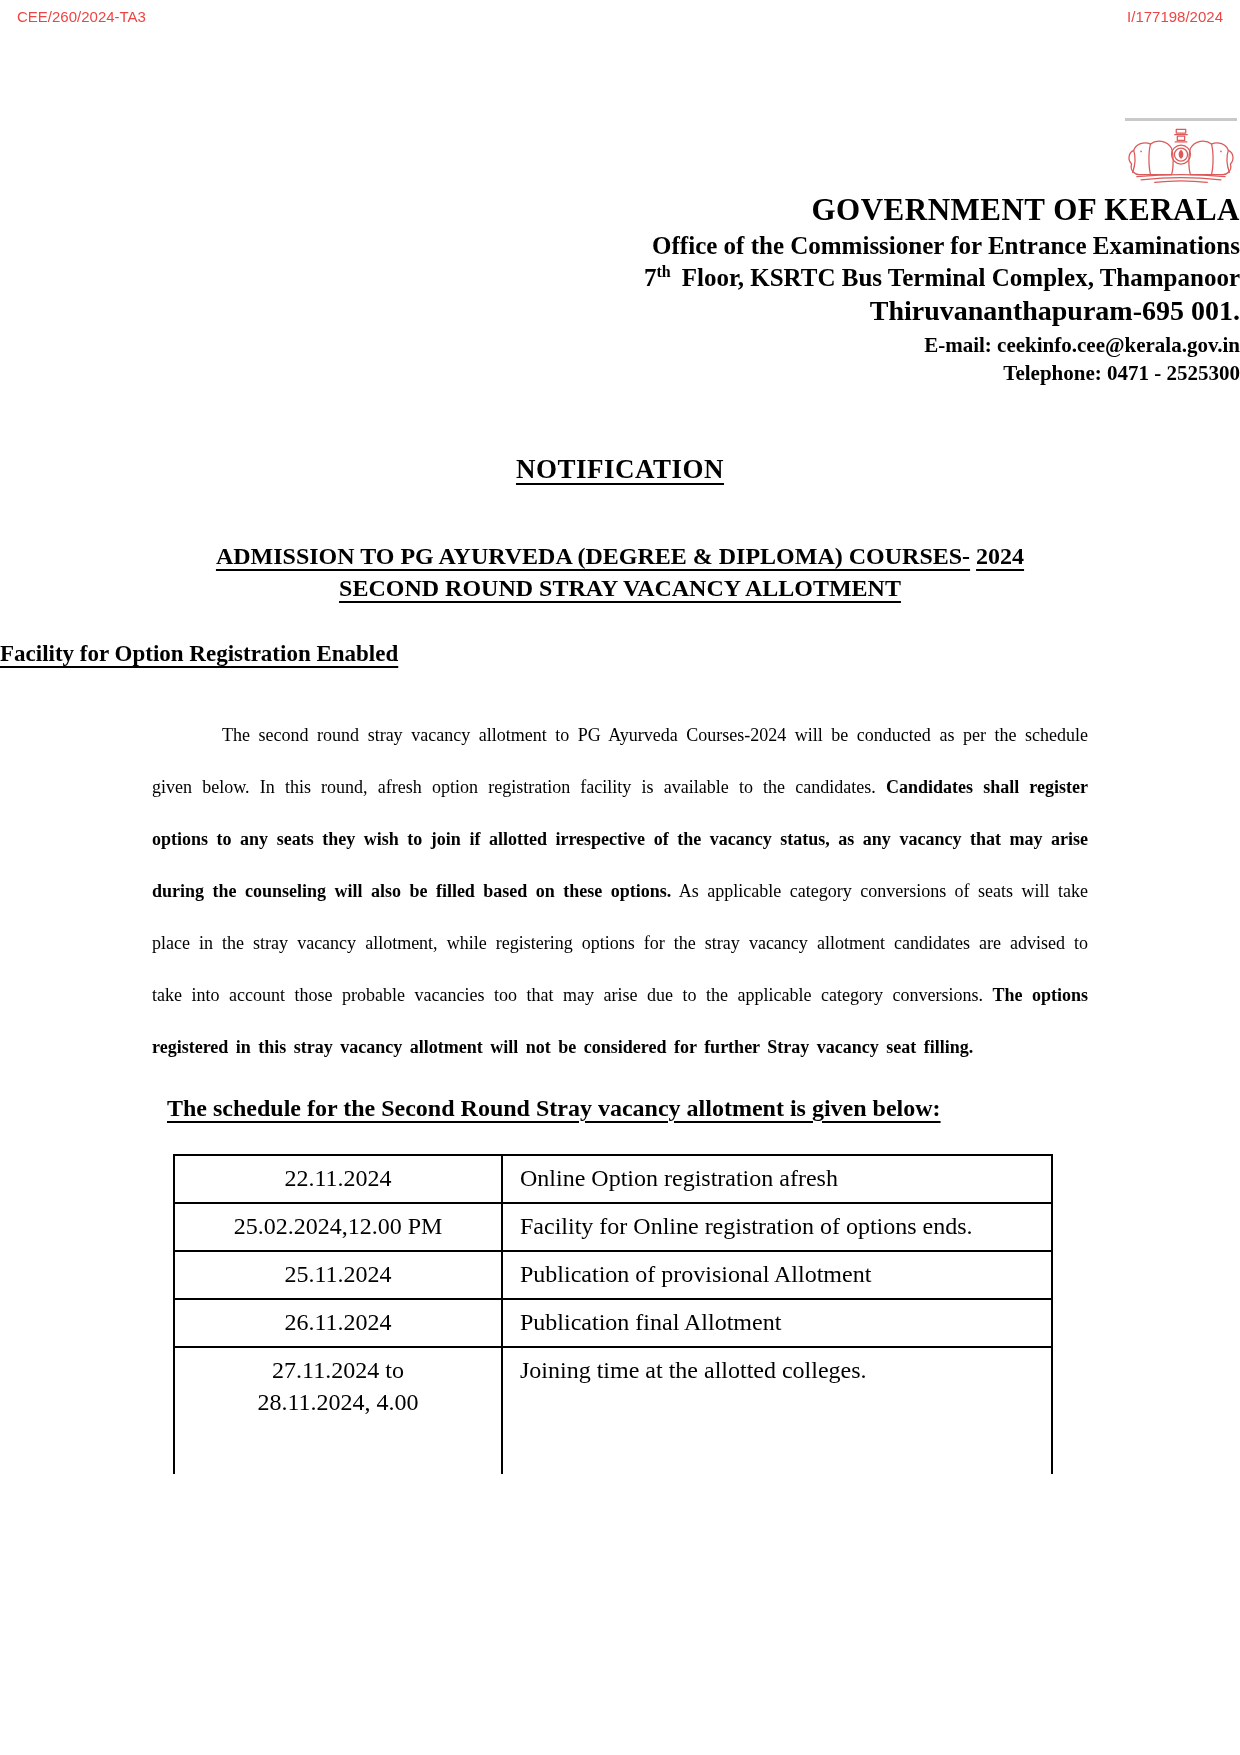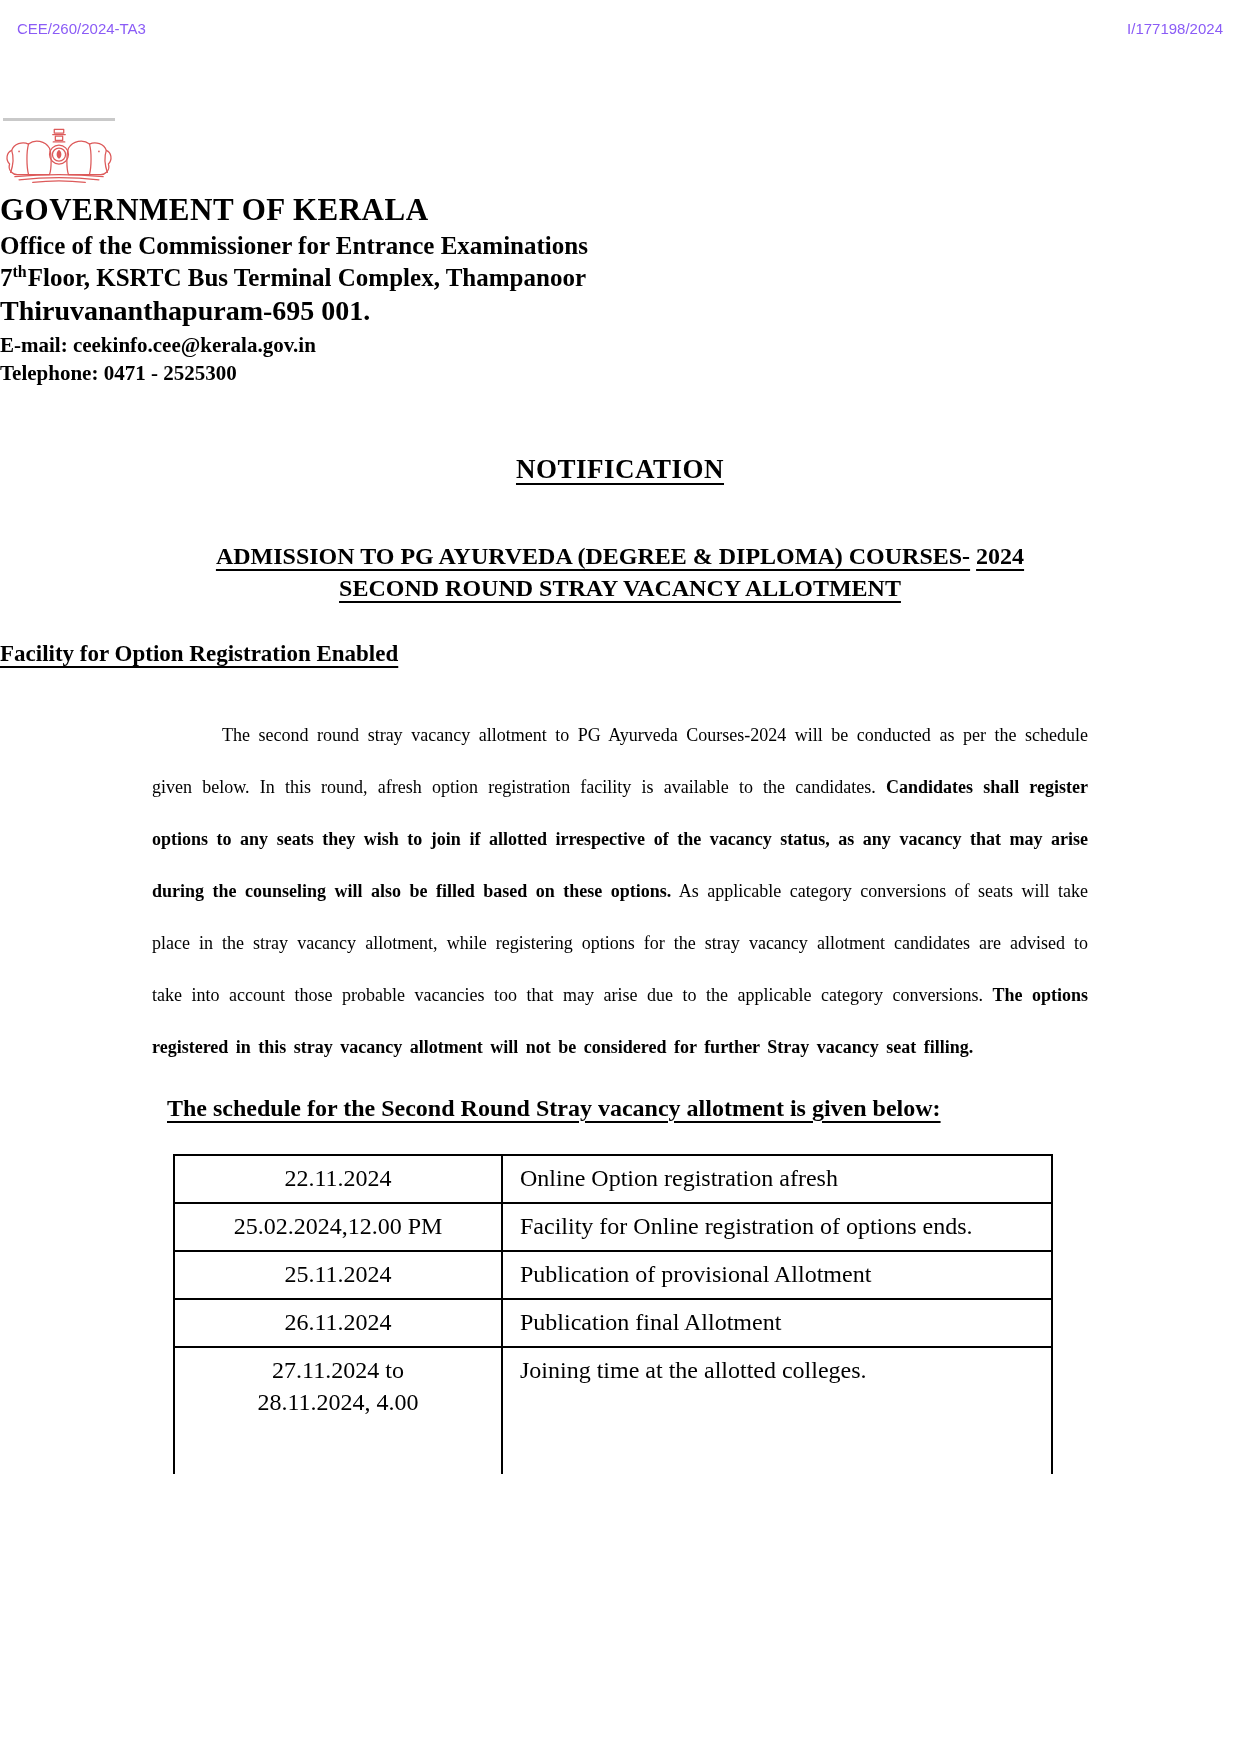--- a/index.html
+++ b/index.html
@@ -8,44 +8,44 @@
   .page {
     position: relative;
     width: 1240px;
     height: 1755px;
     margin: 0 auto;
     background: #ffffff;
     overflow: hidden;
   }
   .corner-ref {
     position: absolute;
-    top: 20px;
+    top: 8px;
     font-family: "Liberation Sans", sans-serif;
     font-size: 15px;
-    color: #8b5cf6;
+    color: #ef4444;
   }
   .corner-ref.left { left: 17px; }
   .corner-ref.right { right: 17px; }
 
-  .letterhead { padding-top: 118px; text-align: left; }
+  .letterhead { padding-top: 118px; text-align: right; }
   .emblem-wrap { display: inline-block; text-align: center; }
   .emblem-topline {
     width: 112px; height: 3px; background: #c9c9c9;
     margin: 0 auto 1px auto;
   }
   .emblem-svg { display: block; margin: 0 auto; }
 
   .lh-gov {
     font-size: 31px; font-weight: bold; letter-spacing: 0.5px;
     margin-top: 4px;
   }
   .lh-office { font-size: 25px; font-weight: bold; margin-top: 4px; }
   .lh-floor { font-size: 25px; font-weight: bold; margin-top: 3px; }
   .lh-floor sup { font-size: 16px; font-weight: bold; }
-  .lh-floor .addr-rest { margin-left: 1px; }
+  .lh-floor .addr-rest { margin-left: 11px; }
   .lh-city { font-size: 28px; font-weight: bold; margin-top: 3px; }
   .lh-email { font-size: 21px; font-weight: bold; margin-top: 6px; }
   .lh-phone { font-size: 21px; font-weight: bold; margin-top: 3px; }
 
   .u {
     text-decoration: underline;
     text-decoration-thickness: 2px;
     text-underline-offset: 5px;
   }
 

